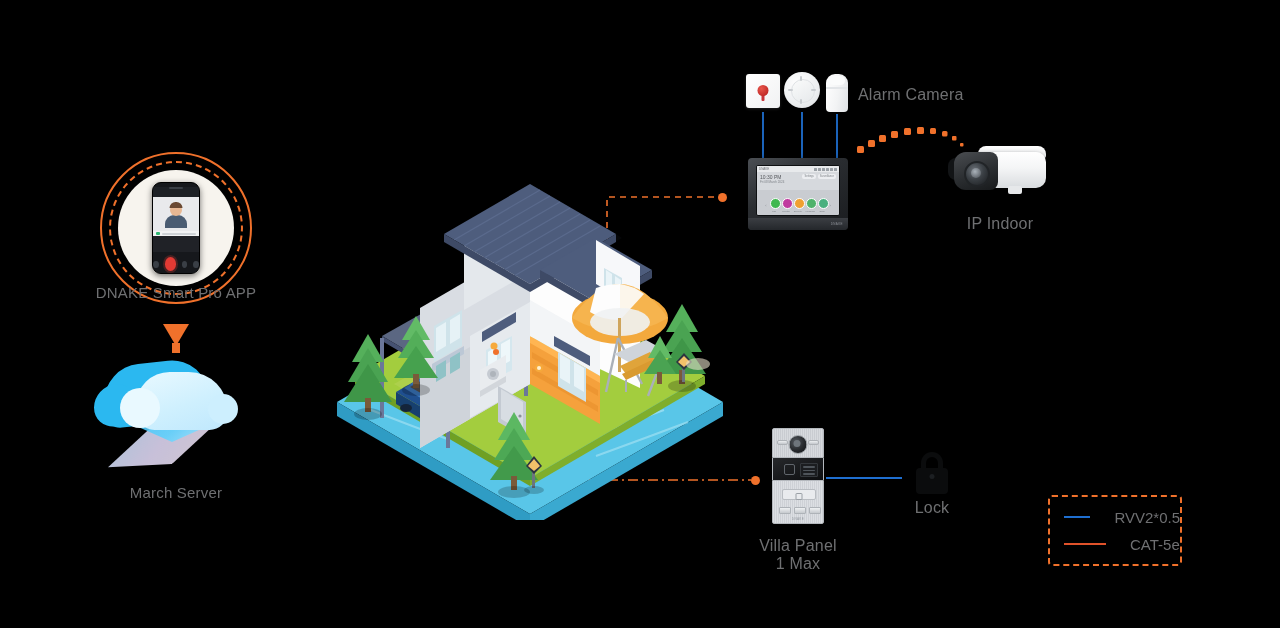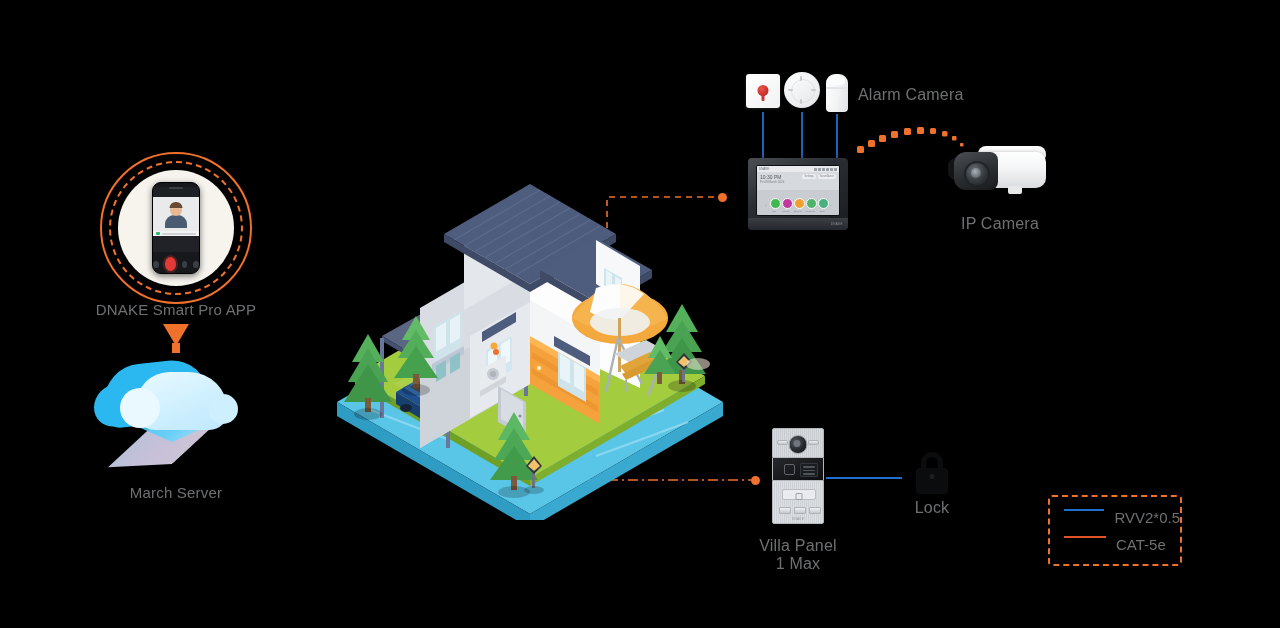--- a/index.html
+++ b/index.html
@@ -140,21 +140,21 @@
   
   #lock{left:912px;top:452px;width:40px;height:42px;}
   .lk-shackle{position:absolute;left:50%;top:0;transform:translateX(-50%);width:22px;height:20px;
               border:5px solid #0b0c0d;border-bottom:none;border-radius:12px 12px 0 0;box-sizing:border-box;}
   .lk-body{position:absolute;left:50%;top:16px;transform:translateX(-50%);width:32px;height:26px;border-radius:4px;background:#0b0c0d;}
   .lk-key{position:absolute;left:50%;top:22px;transform:translateX(-50%);width:5px;height:5px;border-radius:50%;background:#1c1f22;}
 
   
   #legend{left:1048px;top:495px;width:134px;height:71px;border:2px dashed #f0712b;border-radius:4px;box-sizing:border-box;
           display:flex;flex-direction:column;justify-content:center;gap:10px;padding-left:14px;}
-  .lg-row{display:flex;align-items:flex-start;gap:10px;}
+  .lg-row{display:flex;align-items:center;gap:24px;}
   .lg-line{display:block;width:42px;height:2px;}
   .lg-tx{color:#6f7072;font-size:15px;}
 </style>
 </head>
 <body>
 
 <div id="stage">
 
   <svg class="abs" style="left:0;top:0" width="1280" height="628">
 
@@ -205,21 +205,21 @@
       <div class="ph-mid"></div>
       <div class="ph-ctrls">
         <s></s>
         <div class="ph-end"></div>
         <s></s>
         <s></s>
       </div>
 
     </div>
   </div>
-  <div class="abs lbl" style="left:76px;top:301px;width:200px">DNAKE Smart Pro APP</div>
+  <div class="abs lbl" style="left:76px;top:284px;width:200px">DNAKE Smart Pro APP</div>
 
   <div class="abs" id="app-arrow">
     <div class="f1"></div>
       <div class="f2"></div>
   </div>
 
   <div class="abs" id="cloud">
     <div class="cl-plate"></div>
     <div class="cl-plate2"></div>
     <div class="cl-back">
@@ -492,21 +492,21 @@
 
   <div class="abs" id="ipcam">
     <div class="cam-sun"></div>
     <div class="cam-barrel"></div>
     <div class="cam-mount"></div>
     <div class="cam-tip"></div>
     <div class="cam-head">
       <div class="cam-lens"></div>
     </div>
   </div>
-  <div class="abs lbl big" style="left:920px;top:215px;width:160px">IP Camera</div>
+  <div class="abs lbl big" style="left:920px;top:215px;width:160px">IP Indoor</div>
 
   <div class="abs" id="villa">
     <div class="vp-top">
       <div class="vp-grill" style="left:4px"></div>
       <div class="vp-grill" style="right:4px"></div>
       <div class="vp-lens"></div>
     </div>
     <div class="vp-mid">
       <div class="vp-nfc"></div>
       <div class="vp-disp">

